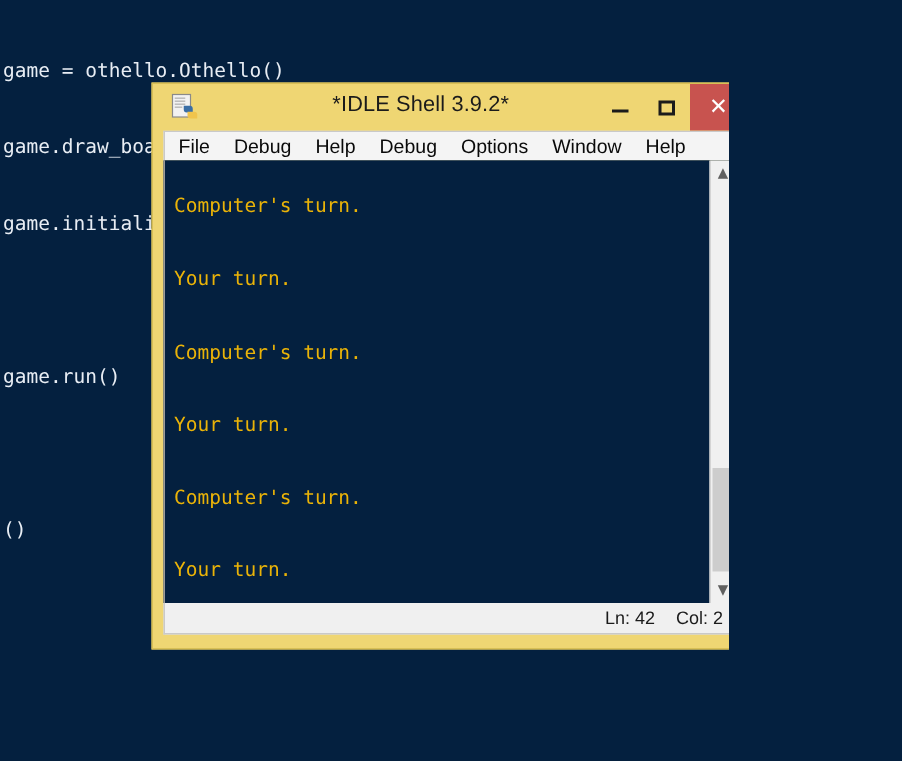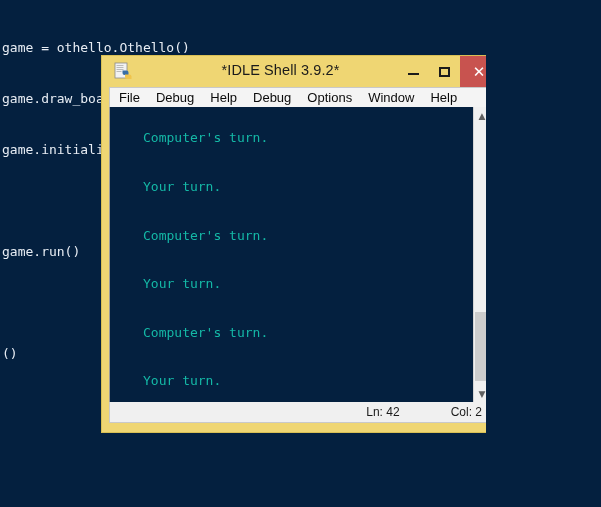--- a/index.html
+++ b/index.html
@@ -156,30 +156,29 @@
     display: flex;
     background: #04203f;
     border-left: 1px solid #9a9a9a;
     border-right: 1px solid #9a9a9a;
     box-sizing: border-box;
     overflow: hidden;
   }
   #shell-text {
     flex: 1 1 auto;
     background: #04203f;
-    color: #14b8a6;
+    color: #eab308;
     font-family: "DejaVu Sans Mono", "Liberation Mono", monospace;
     font-size: 13px;
     line-height: 16.2px;
     white-space: pre;
     overflow: hidden;
     padding-left: 6px;
     box-sizing: border-box;
     margin-top: -9px;
-    margin-left: 27px;
   }
   #shell-text .sline {
     height: 16.2px;
     white-space: pre;
   }
 
   #scrollbar {
     width: 17px;
     flex: 0 0 17px;
     background: #f0f0f0;
@@ -216,21 +215,20 @@
     margin: 0 7px;
     height: 21px;
     background: #f0f0f0;
     border: 1px solid #c9c9c9;
     border-top: none;
     box-sizing: border-box;
     display: flex;
     align-items: center;
     justify-content: flex-end;
     padding-right: 8px;
-    gap: 37px;
   }
   .status-cell {
     font-size: 12px;
     color: #1b1b1b;
     margin-left: 14px;
     font-family: "Liberation Sans", sans-serif;
     white-space: nowrap;
   }
 </style>
 </head>

